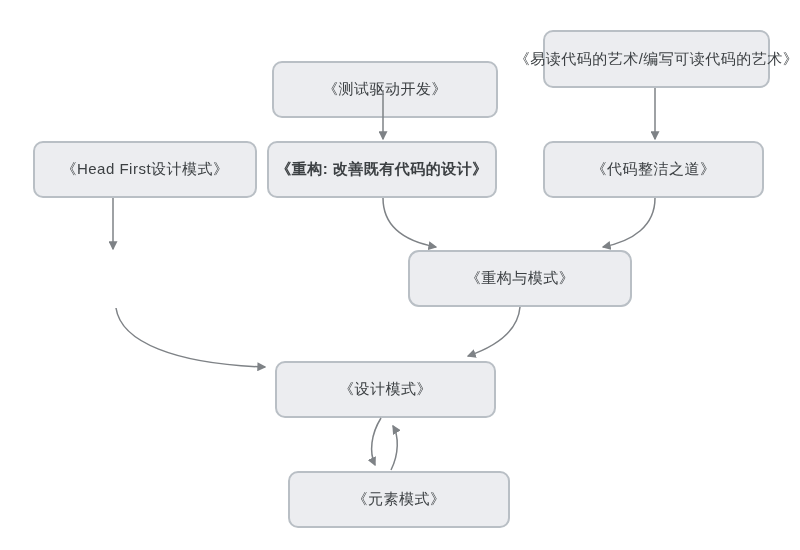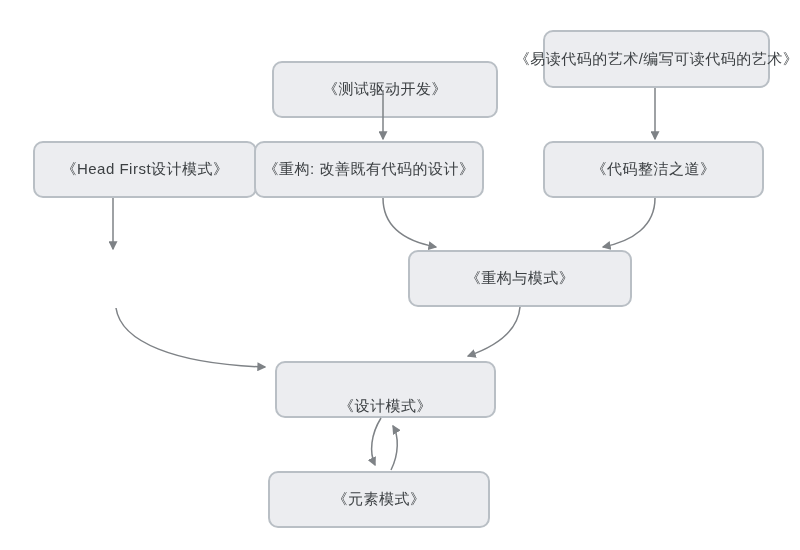--- a/index.html
+++ b/index.html
@@ -30,26 +30,26 @@
     border-radius:10px;
     display:flex;align-items:center;justify-content:center;
     font-size:15px;color:var(--text);
     white-space:nowrap;
     letter-spacing:.5px;
   }
   
   .n-tdd        {left:272px;top:33px; width:226px;height:57px;margin-top:28px;}
   .n-readable   {left:543px;top:30px; width:227px;height:58px;justify-content:center;}
   .n-headfirst  {left:5px;  top:141px;width:224px;height:57px;margin-left:28px;}
-  .n-refactoring{left:254px;top:141px;width:230px;height:57px;}
+  .n-refactoring{left:267px;top:141px;width:230px;height:57px;font-weight:bold;}
   .n-cleancode  {left:543px;top:141px;width:221px;height:57px;align-items:center;}
   .n-dpexplain  {left:3px;  top:251px;width:219px;height:57px;}
-  .n-rtp        {left:408px;top:250px;width:224px;height:57px;}
-  .n-dp         {left:275px;top:361px;width:221px;height:57px;align-items:flex-end;}
-  .n-elemental  {left:268px;top:471px;width:222px;height:57px;}
+  .n-rtp        {left:408px;top:250px;width:224px;height:57px;border-radius:11px;}
+  .n-dp         {left:275px;top:361px;width:221px;height:57px;}
+  .n-elemental  {left:288px;top:471px;width:222px;height:57px;}
 </style>
 </head>
 <body>
 
 <div class="canvas">
 
   <svg class="edges" viewBox="0 0 800 550" xmlns="http://www.w3.org/2000/svg">
     <defs>
       <marker id="ah" viewBox="0 0 10 10" refX="8.5" refY="5" markerWidth="9" markerHeight="9" markerUnits="userSpaceOnUse" orient="auto">
         <path class="ah" d="M0,0 L10,5 L0,10 z"></path>

